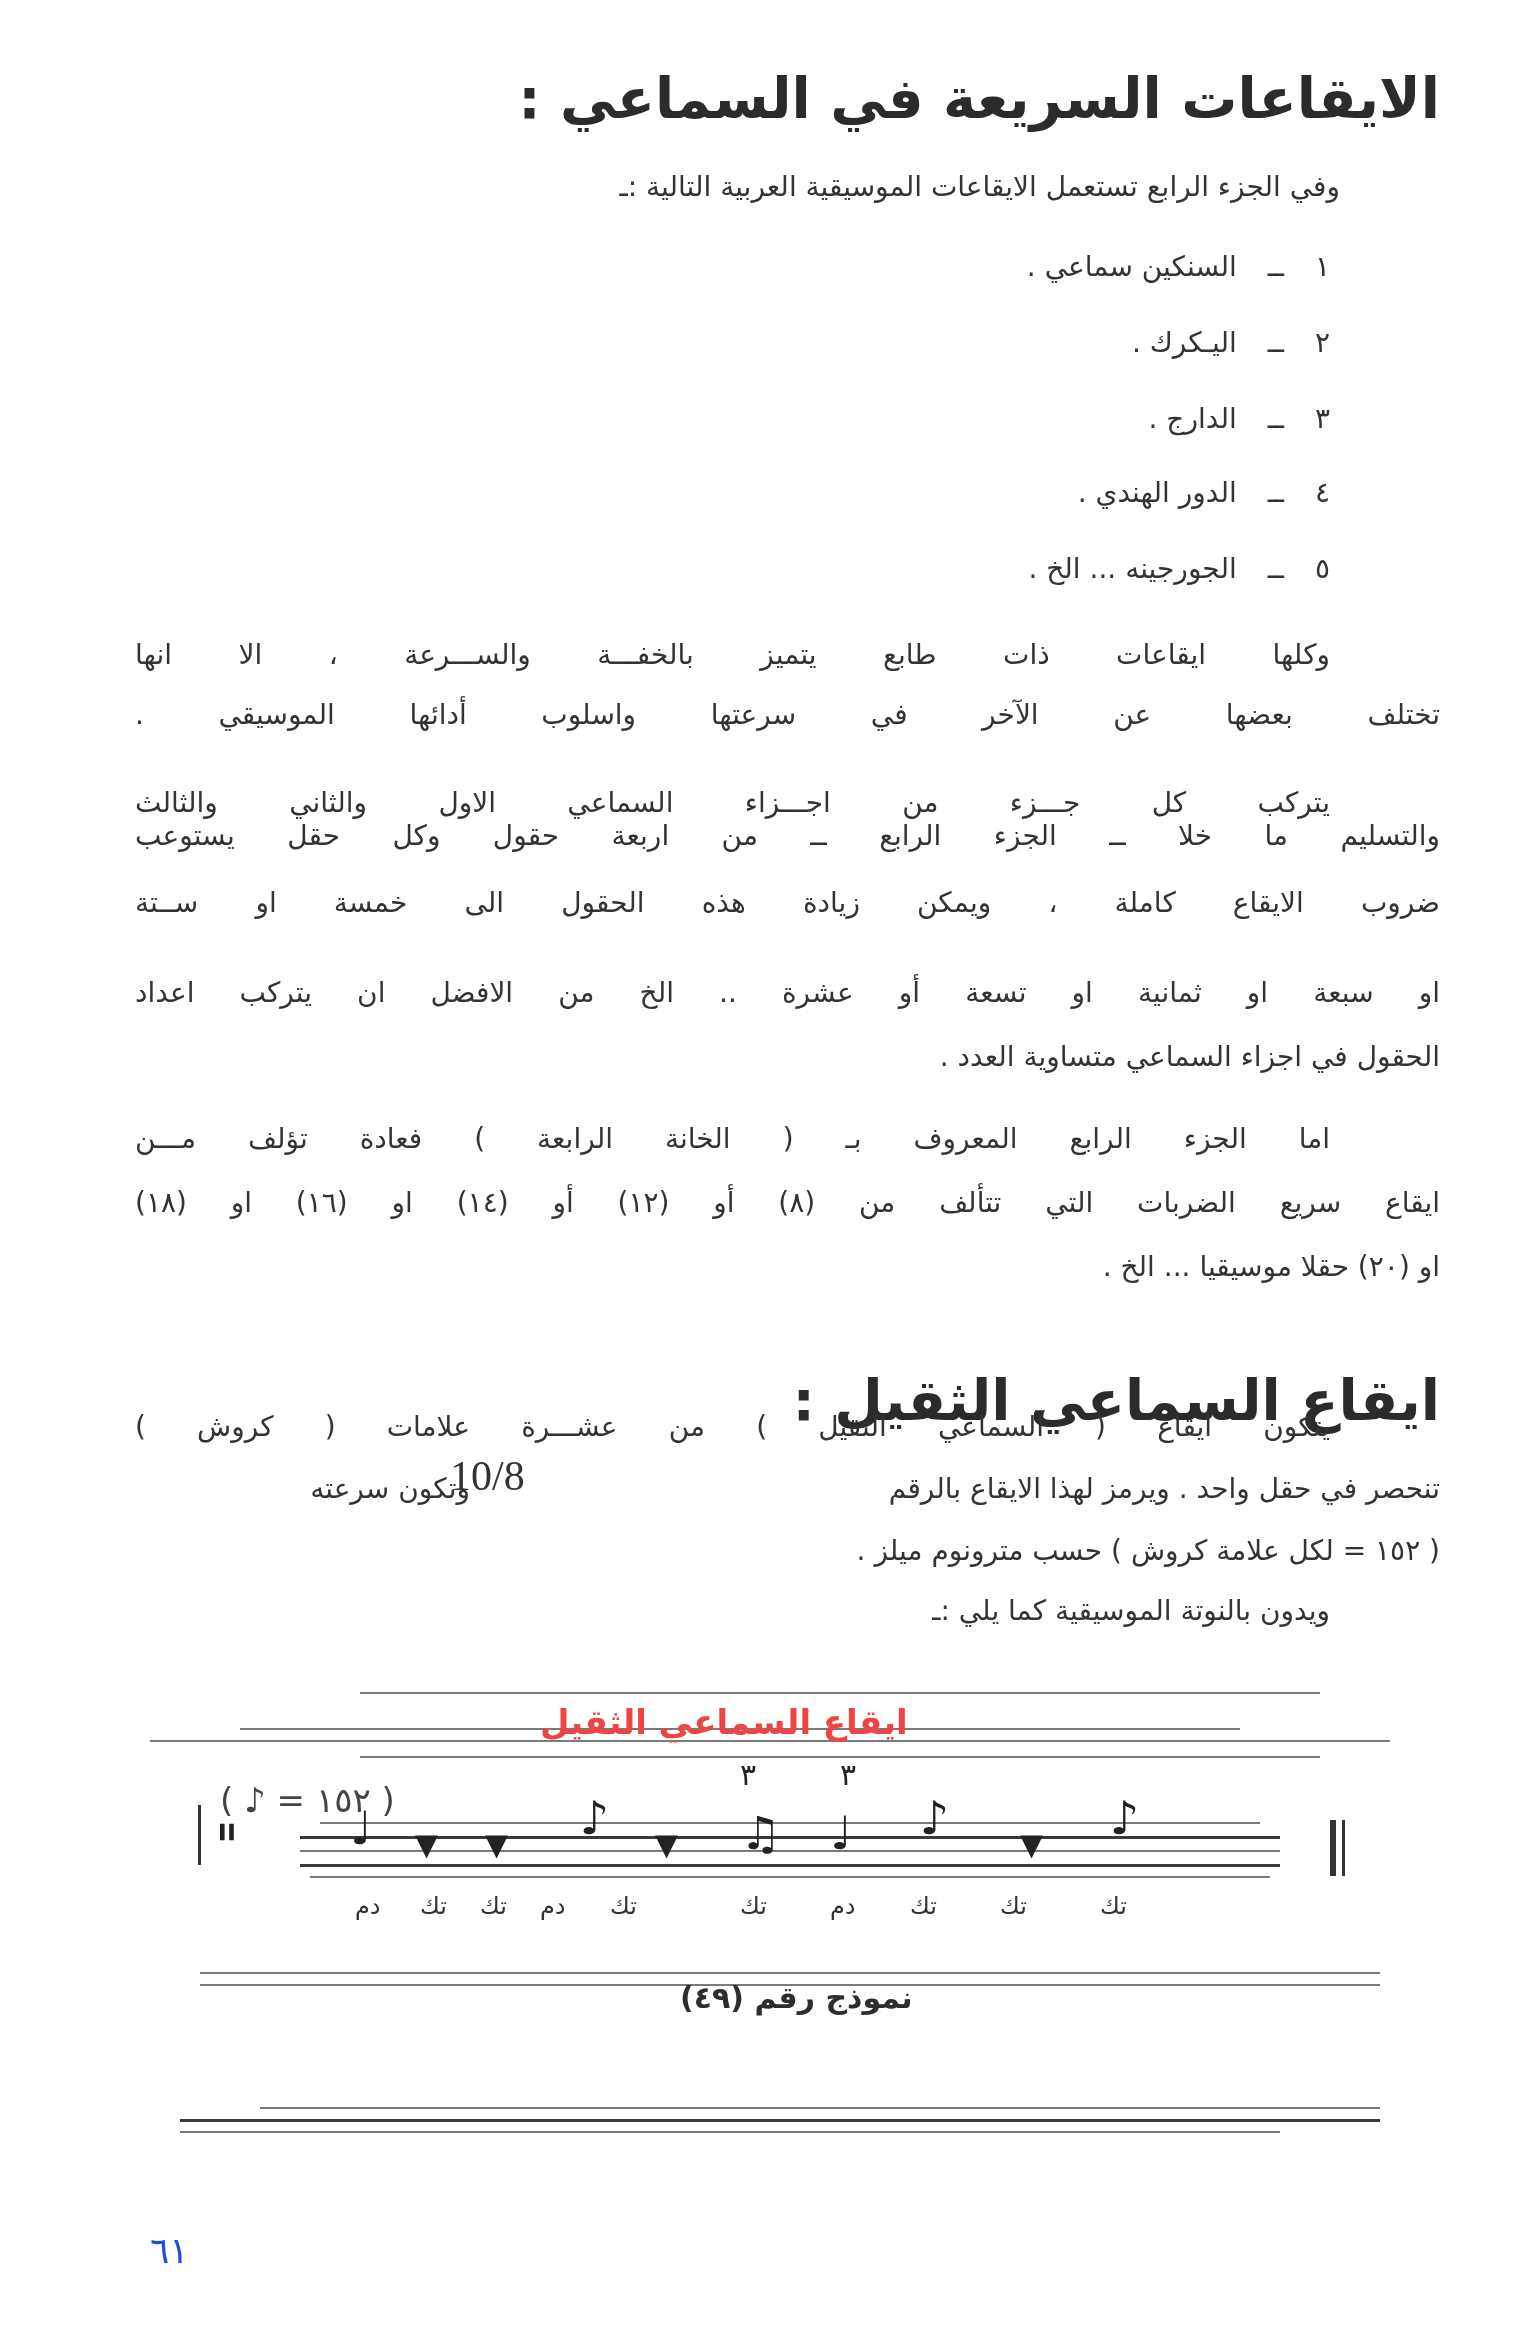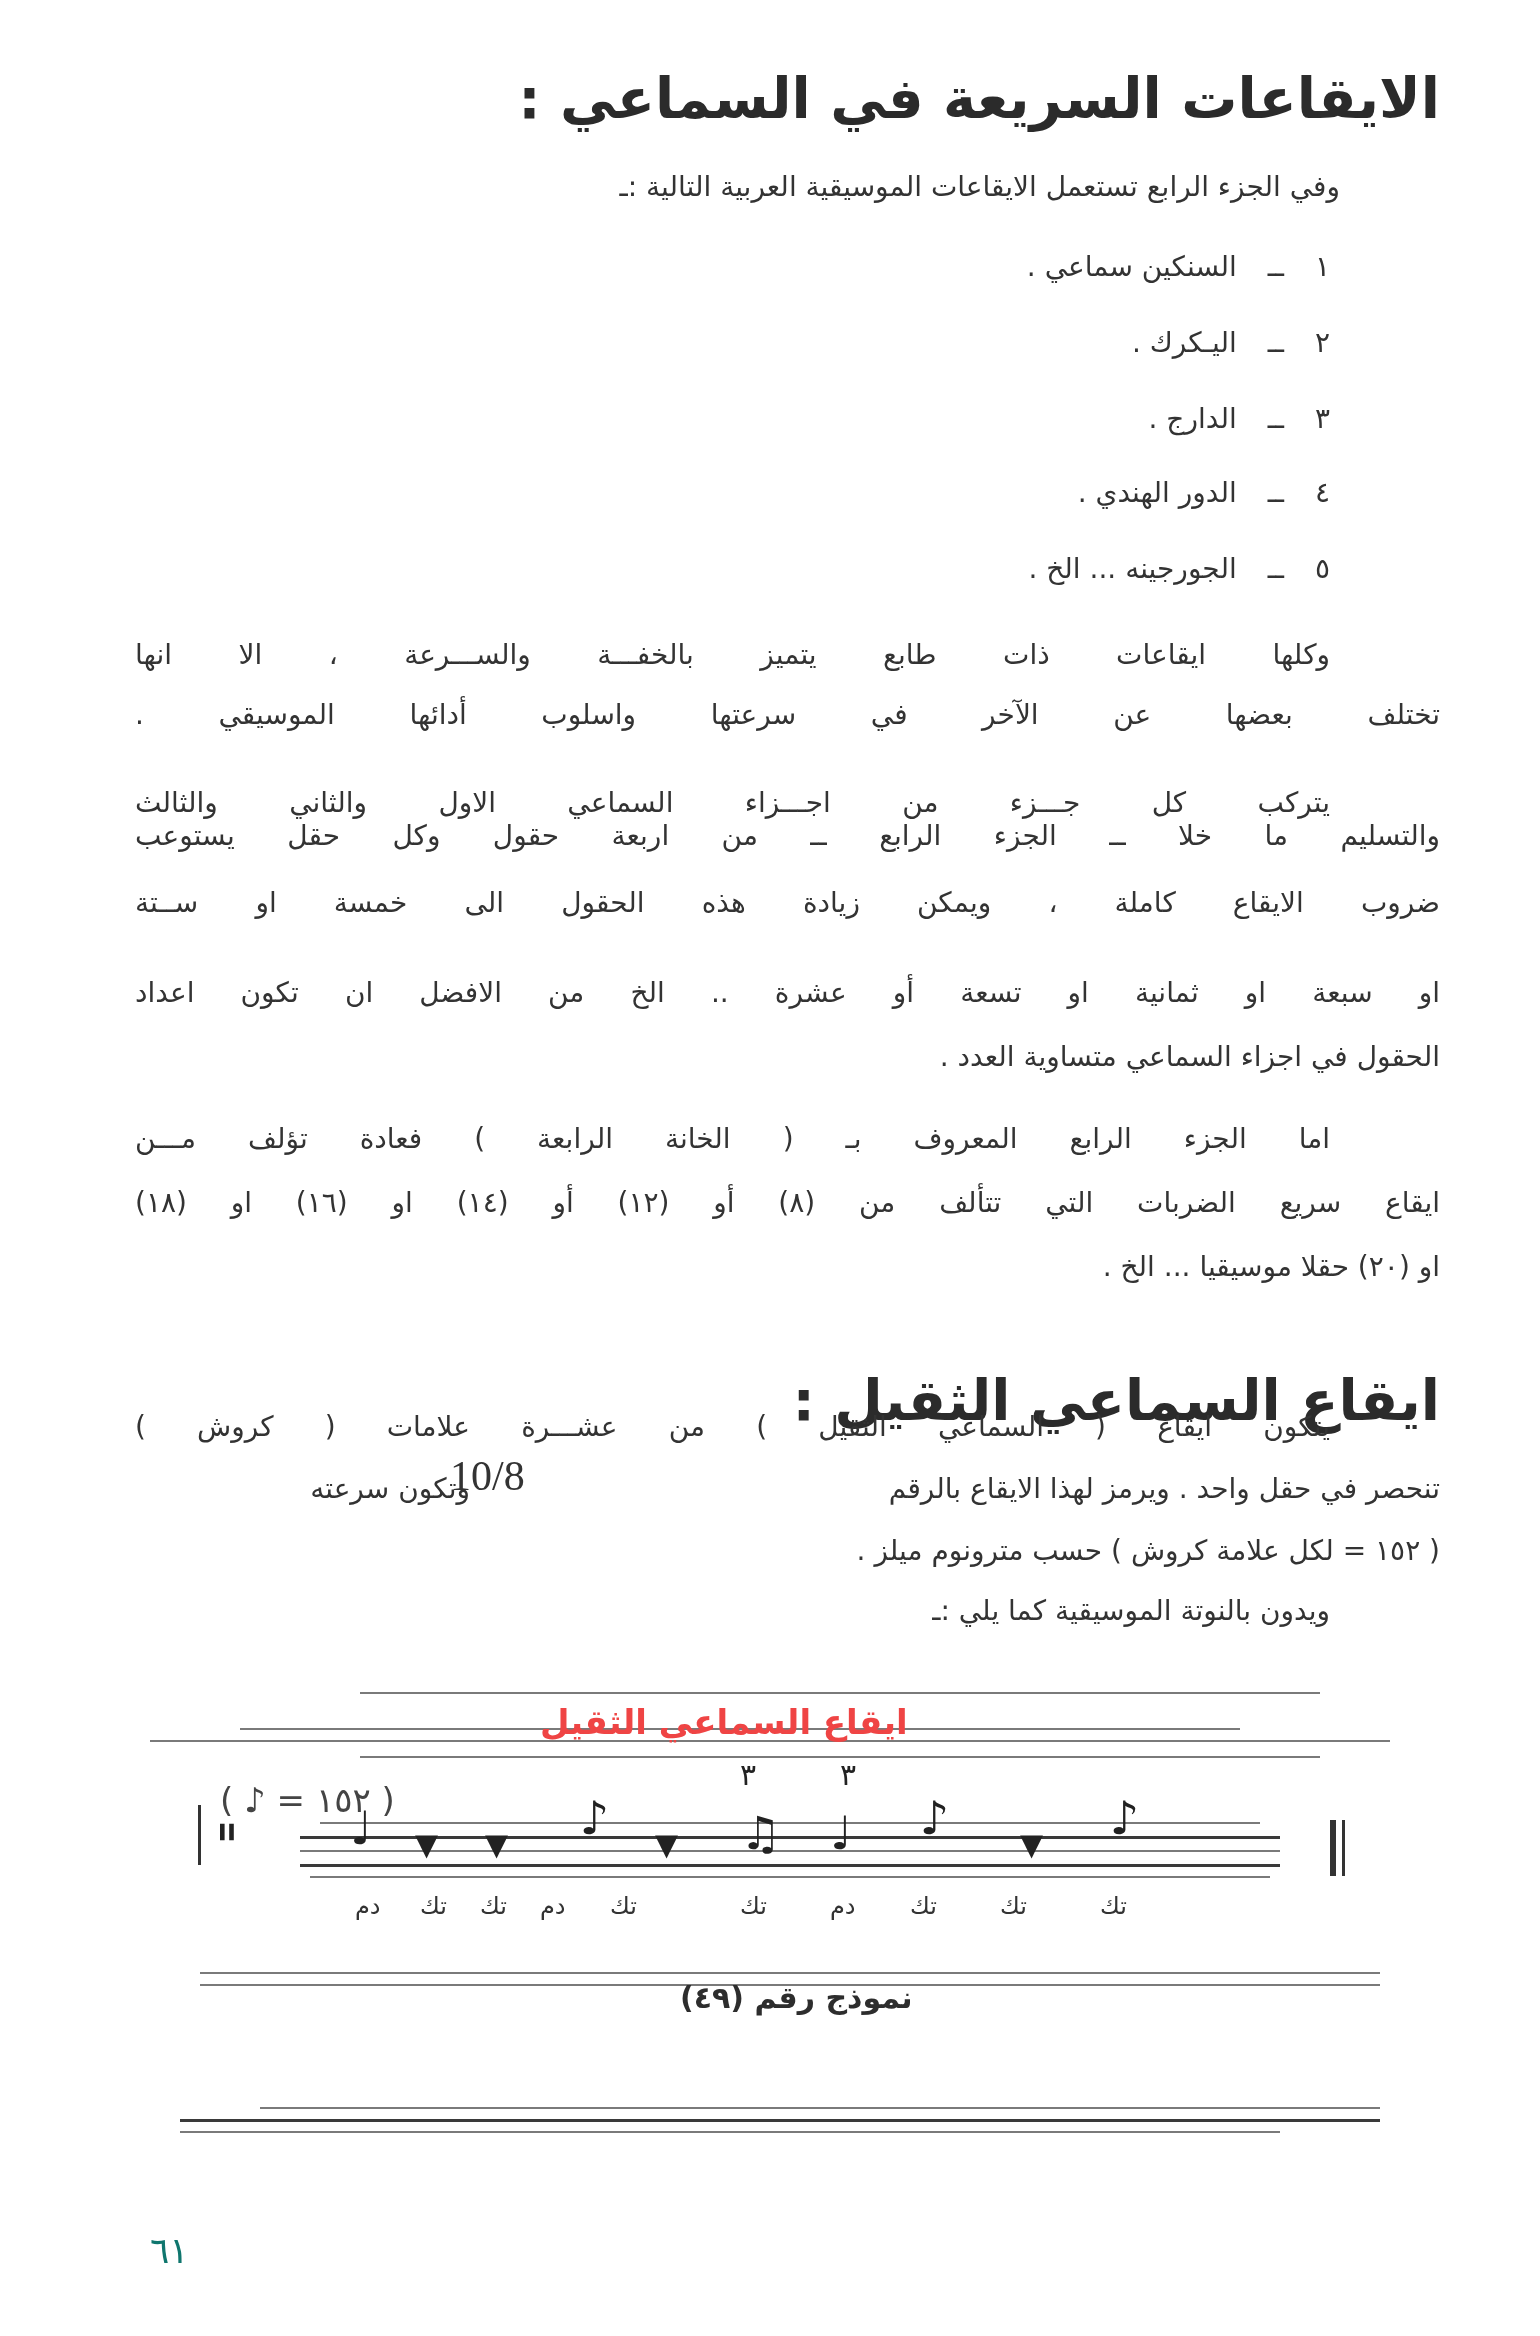--- a/index.html
+++ b/index.html
@@ -14,21 +14,21 @@
     font-size: 28px; line-height: 54px; color: #333;
   }
   .heading { font-weight: bold; font-size: 56px; color: #2b2b2b; }
   .justify { left: 135px; text-align: justify; text-align-last: justify; }
   .list-item { right: 210px; }
   .fraction {
     position: absolute; font-family: "Liberation Serif", serif;
     font-size: 42px; color: #333; direction: ltr;
   }
   .page-number {
-    position: absolute; left: 150px; top: 2230px; font-size: 36px; color: #0f766e;
+    position: absolute; left: 150px; top: 2230px; font-size: 36px; color: #1d4ed8;
   }
   
   .music { position: absolute; left: 180px; top: 1680px; width: 1240px; height: 480px; }
   .staff-line { position: absolute; height: 2px; background: #7a7a7a; }
   .staff-line.dark { background: #3a3a3a; height: 3px; }
   .music-title {
     position: absolute; left: 360px; top: 22px; font-size: 34px; font-weight: bold;
     color: #ef4444; letter-spacing: 1px;
   }
   .music-caption {
@@ -76,21 +76,21 @@
     <span style="margin:0 22px;">ــ</span>
     <span>الجورجينه ... الخ .</span>
   </div>
 
   <div class="line rtl justify" style="top:628px; right:210px;">وكلها ايقاعات ذات طابع يتميز بالخفـــة والســـرعة ، الا انها</div>
   <div class="line rtl justify" style="top:688px;">تختلف بعضها عن الآخر في سرعتها واسلوب أدائها الموسيقي .</div>
 
   <div class="line rtl justify" style="top:776px; right:210px;">يتركب كل جـــزء من اجـــزاء السماعي الاول والثاني والثالث</div>
   <div class="line rtl justify" style="top:809px;">والتسليم ما خلا ــ الجزء الرابع ــ من اربعة حقول وكل حقل يستوعب</div>
   <div class="line rtl justify" style="top:876px;">ضروب الايقاع كاملة ، ويمكن زيادة هذه الحقول الى خمسة او ســتة</div>
-  <div class="line rtl justify" style="top:966px;">او سبعة او ثمانية او تسعة أو عشرة .. الخ من الافضل ان تكون اعداد</div>
+  <div class="line rtl justify" style="top:966px;">او سبعة او ثمانية او تسعة أو عشرة .. الخ من الافضل ان يتركب اعداد</div>
   <div class="line rtl" style="top:1030px;">الحقول في اجزاء السماعي متساوية العدد .</div>
 
   <div class="line rtl justify" style="top:1112px; right:210px;">اما الجزء الرابع المعروف بـ ( الخانة الرابعة ) فعادة تؤلف مـــن</div>
   <div class="line rtl justify" style="top:1176px;">ايقاع سريع الضربات التي تتألف من (٨) أو (١٢) أو (١٤) او (١٦) او (١٨)</div>
   <div class="line rtl" style="top:1240px;">او (٢٠) حقلا موسيقيا ... الخ .</div>
 
   <div class="line heading rtl" style="top:1374px;">ايقاع السماعي الثقيل :</div>
 
   <div class="line rtl justify" style="top:1400px; right:210px;">يتكون ايقاع ( السماعي الثقيل ) من عشـــرة علامات ( كروش )</div>
   <div class="line rtl" style="top:1462px;">تنحصر في حقل واحد . ويرمز لهذا الايقاع بالرقم</div>

